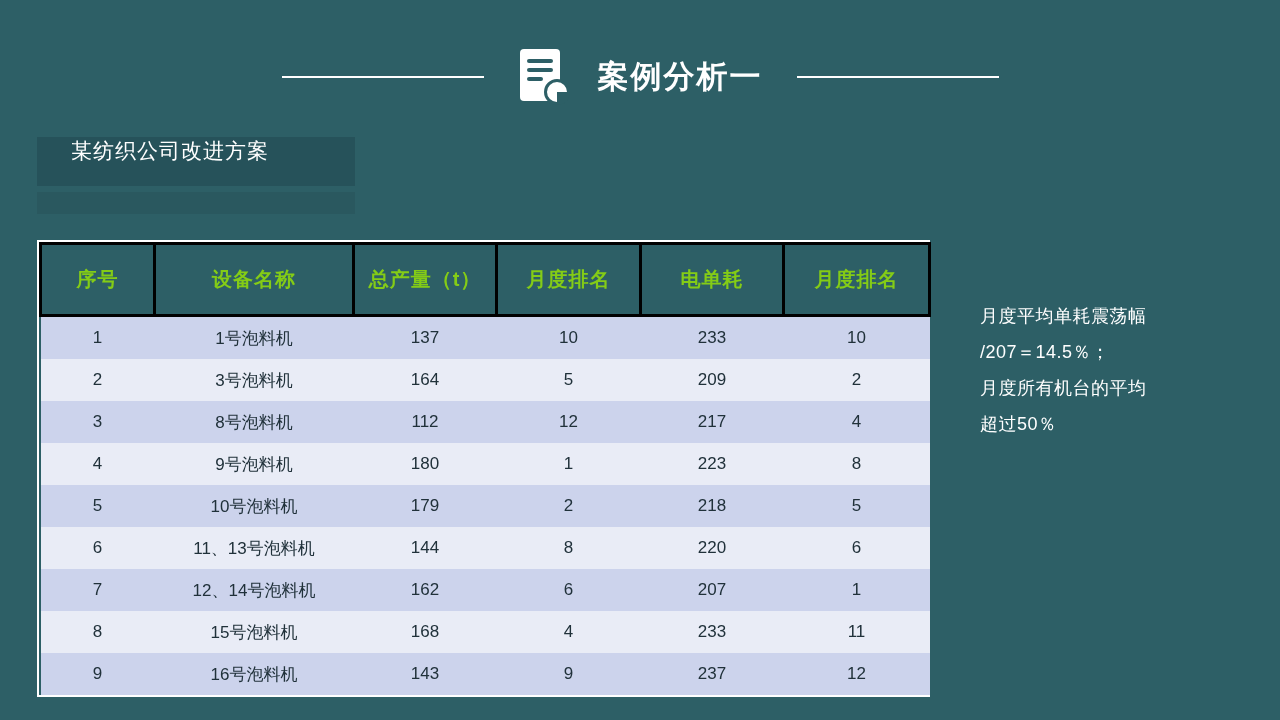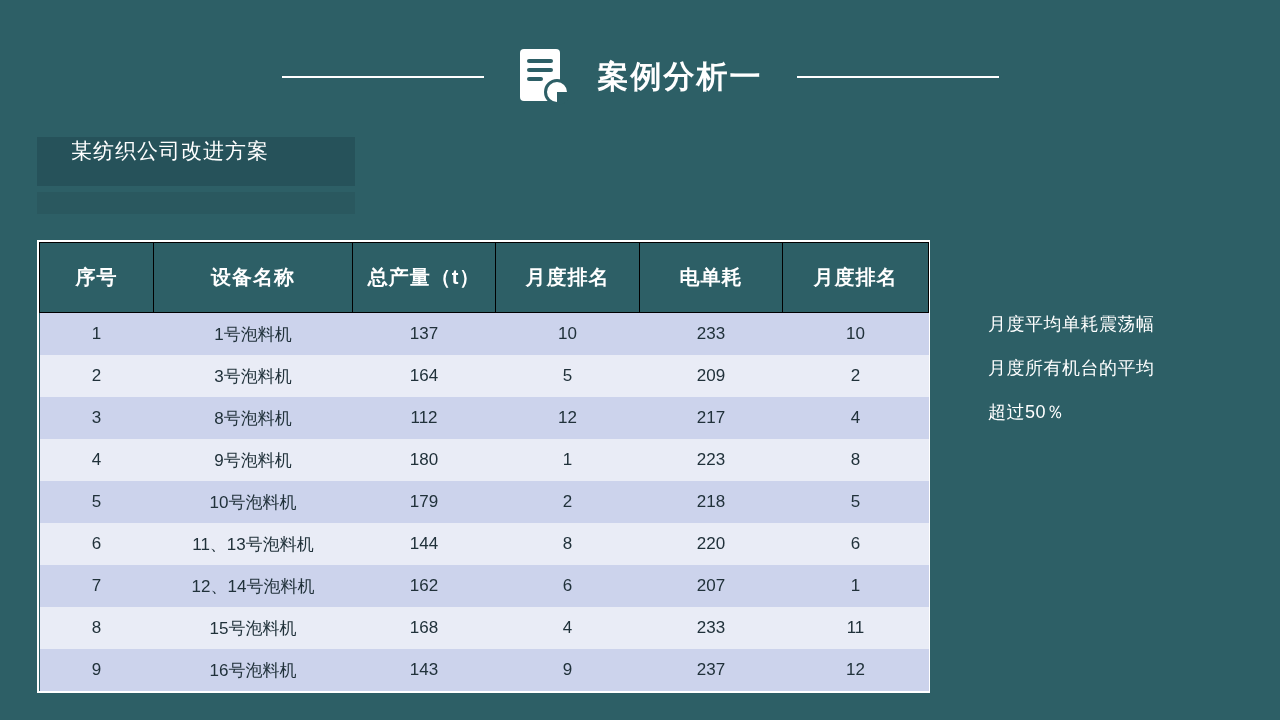--- a/index.html
+++ b/index.html
@@ -125,25 +125,25 @@
     border: 2px solid #ffffff;
     box-sizing: border-box;
   }
   table {
     border-collapse: collapse;
     width: 100%;
     table-layout: fixed;
   }
   thead th {
     background: #2d5f66;
-    color: #ffffff;
+    color: #84cc16;
     font-size: 20px;
     font-weight: bold;
     height: 67px;
-    border: 1px solid #000000;
+    border: 3px solid #000000;
     letter-spacing: 1px;
   }
   tbody td {
     height: 40px;
     font-size: 17px;
     color: #20313a;
     text-align: center;
     border: none;
   }
   tbody tr:nth-child(odd) td { background: #ccd3ec; }
@@ -160,21 +160,21 @@
   .side-note {
     position: absolute;
     left: 976px;
     top: 296px;
     width: 248px;
     color: #ffffff;
     font-size: 18px;
     line-height: 32px;
     letter-spacing: 0.5px;
   }
-  .side-note p { margin: 12px; }
+  .side-note p { margin: 4px; }
 </style>
 </head>
 <body>
 
 <div class="header">
   <div class="rule left"></div>
   <div class="doc-icon">
     <div class="sheet"></div>
     <div class="line l1"></div>
     <div class="line l2"></div>
@@ -282,15 +282,16 @@
         <td>9</td>
         <td>237</td>
         <td>12</td>
       </tr>
     </tbody>
   </table>
 </div>
 
 <div class="side-note">
   <p>月度平均单耗震荡幅</p>
+  <p>/207＝14.5％；</p>
   <p>月度所有机台的平均</p>
   <p>超过50％</p>
 </div>
 
 </body></html>

